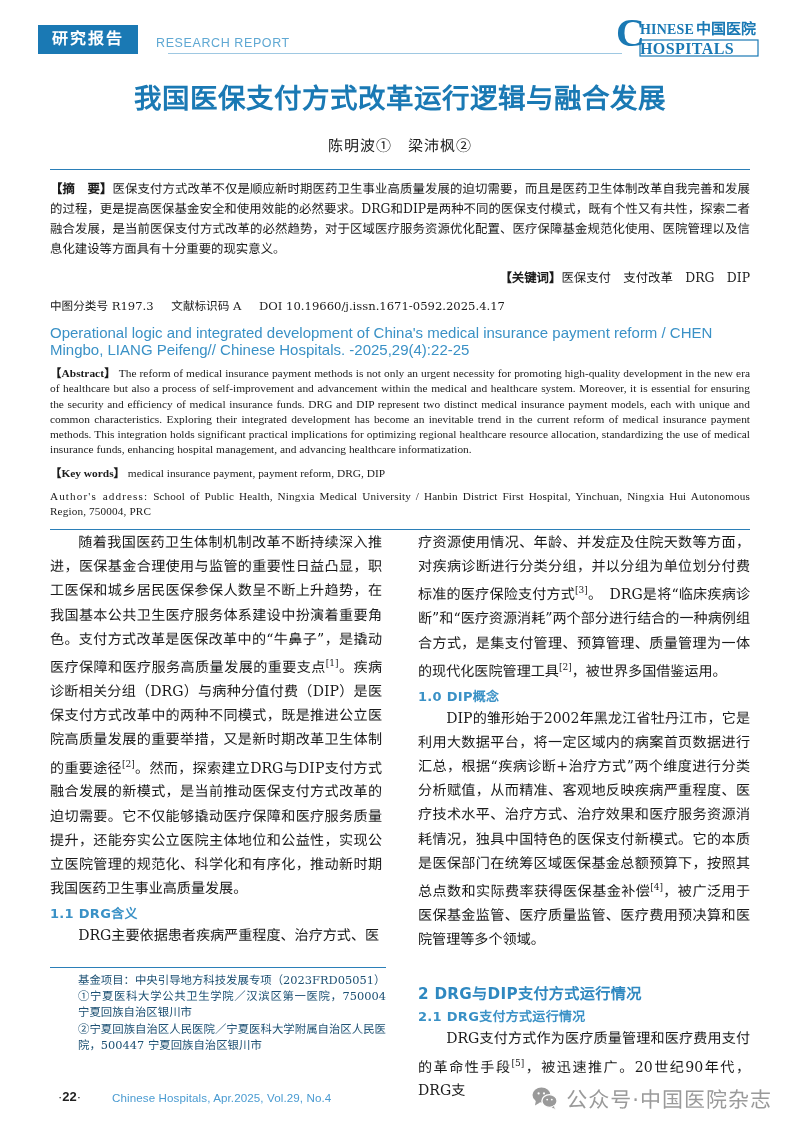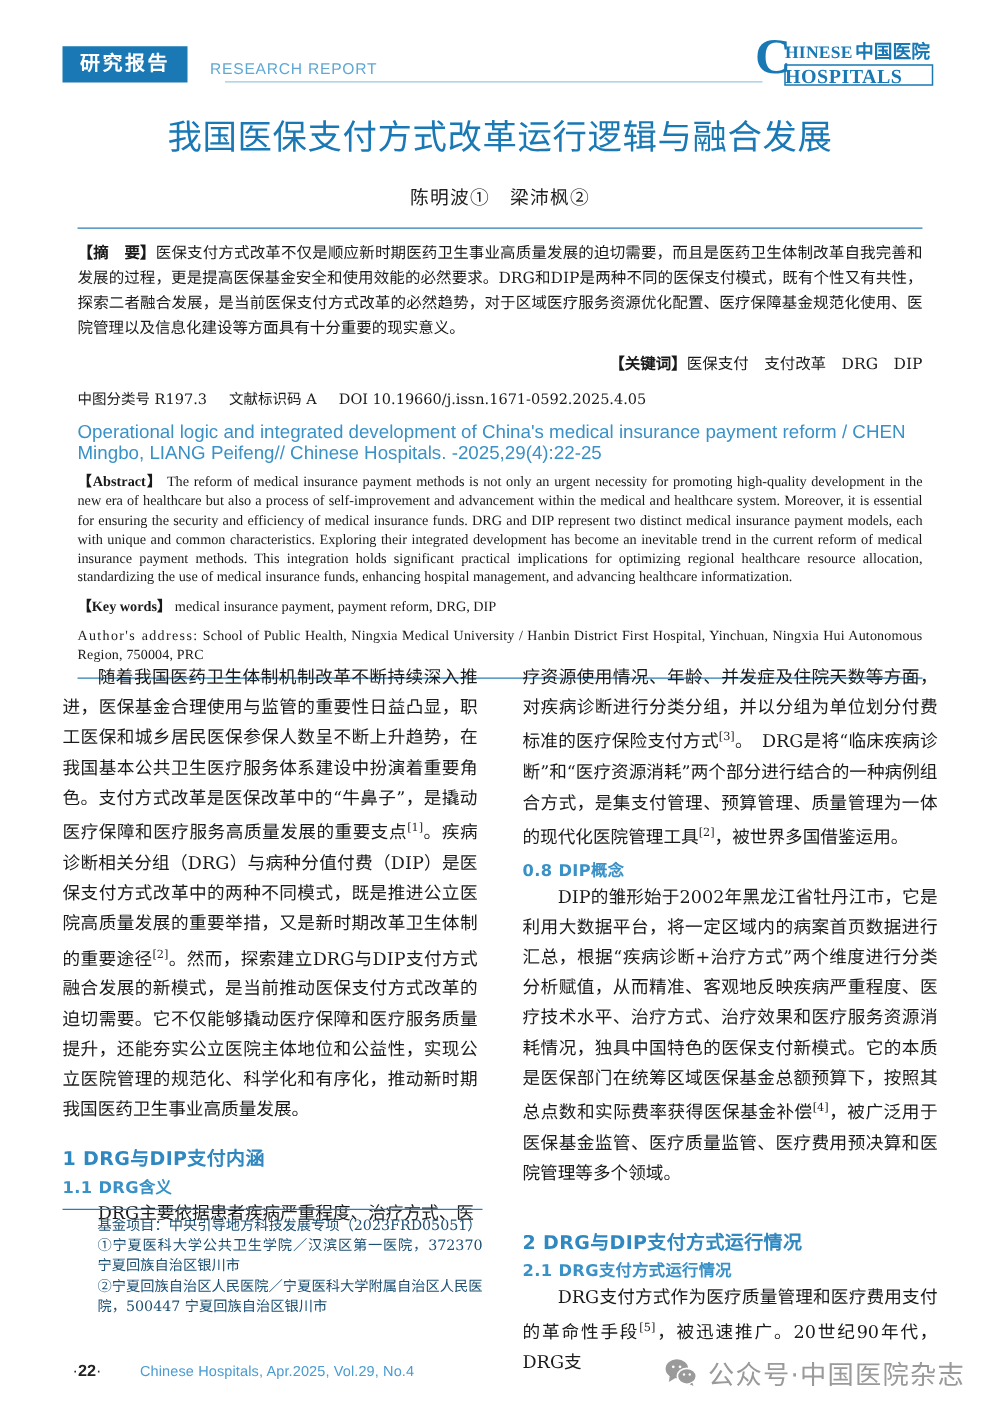--- a/index.html
+++ b/index.html
@@ -12,21 +12,21 @@
   body {
     font-family: "Liberation Serif", "DejaVu Serif", serif;
     color: #1a1a1a;
     position: relative;
     overflow: hidden;
   }
   .page {
     width: 800px;
     height: 1131px;
     position: relative;
-    padding: 12px;
+    padding: 0;
   }
 
   
   .header {
     position: relative;
     height: 62px;
     padding-top: 20px;
   }
   .header-bar-row {
     display: flex;
@@ -70,21 +70,21 @@
     width: 160px;
     height: 48px;
   }
   .brand svg { display: block; }
 
   
   .title {
     text-align: center;
     color: #1a79b4;
     font-family: "DejaVu Sans", "Liberation Sans", sans-serif;
-    font-weight: normal;
+    font-weight: bold;
     font-size: 27.5px;
     letter-spacing: 0.5px;
     margin-top: 18px;
     line-height: 36px;
   }
   .authors {
     text-align: center;
     font-family: "Liberation Serif", serif;
     font-size: 15px;
     color: #222;
@@ -294,21 +294,21 @@
     <div class="cn-keywords">
       <span class="lbl">【关键词】</span><span>医保支付　支付改革　DRG　DIP</span>
     </div>
 
     <div class="clsline">
       <span>中图分类号</span>
       <span>R197.3</span><span class="sp"></span>
       <span>文献标识码</span>
       <span>A</span><span class="sp"></span>
       <span>DOI</span>
-      <span>10.19660/j.issn.1671-0592.2025.4.05</span>
+      <span>10.19660/j.issn.1671-0592.2025.4.17</span>
     </div>
 
     <div class="en-title">Operational logic and integrated development of China's medical insurance payment reform / CHEN Mingbo, LIANG Peifeng// Chinese Hospitals. -2025,29(4):22-25</div>
 
     <div class="en-abstract">
       <span class="lbl">【Abstract】</span>
       <span>The reform of medical insurance payment methods is not only an urgent necessity for promoting high-quality development in the new era of healthcare but also a process of self-improvement and advancement within the medical and healthcare system. Moreover, it is essential for ensuring the security and efficiency of medical insurance funds. DRG and DIP represent two distinct medical insurance payment models, each with unique and common characteristics. Exploring their integrated development has become an inevitable trend in the current reform of medical insurance payment methods. This integration holds significant practical implications for optimizing regional healthcare resource allocation, standardizing the use of medical insurance funds, enhancing hospital management, and advancing healthcare informatization.</span>
     </div>
 
     <div class="en-keywords">
@@ -321,42 +321,41 @@
       <span>School of Public Health, Ningxia Medical University / Hanbin District First Hospital, Yinchuan, Ningxia Hui Autonomous Region, 750004, PRC</span>
     </div>
 
   </div>
 
   <div class="columns">
 
     <div class="col">
       <p class="para"><span>随着我国医药卫生体制机制改革不断持续深入推进，医保基金合理使用与监管的重要性日益凸显，职工医保和城乡居民医保参保人数呈不断上升趋势，在我国基本公共卫生医疗服务体系建设中扮演着重要角色。支付方式改革是医保改革中的“牛鼻子”，是撬动医疗保障和医疗服务高质量发展的重要支点</span><sup>[1]</sup><span>。疾病诊断相关分组（DRG）与病种分值付费（DIP）是医保支付方式改革中的两种不同模式，既是推进公立医院高质量发展的重要举措，又是新时期改革卫生体制的重要途径</span><sup>[2]</sup><span>。然而，探索建立DRG与DIP支付方式融合发展的新模式，是当前推动医保支付方式改革的迫切需要。它不仅能够撬动医疗保障和医疗服务质量提升，还能夯实公立医院主体地位和公益性，实现公立医院管理的规范化、科学化和有序化，推动新时期我国医药卫生事业高质量发展。</span></p>
 
-      <div class="h1">1  DRG与DIP支付内涵</div>
       <div class="h2">1.1  DRG含义</div>
       <p class="para">DRG主要依据患者疾病严重程度、治疗方式、医</p>
     </div>
 
     <div class="col">
       <p class="para" style="text-indent:0;"><span>疗资源使用情况、年龄、并发症及住院天数等方面，对疾病诊断进行分类分组，并以分组为单位划分付费标准的医疗保险支付方式</span><sup>[3]</sup><span>。　DRG是将“临床疾病诊断”和“医疗资源消耗”两个部分进行结合的一种病例组合方式，是集支付管理、预算管理、质量管理为一体的现代化医院管理工具</span><sup>[2]</sup><span>，被世界多国借鉴运用。</span></p>
 
-      <div class="h2">0.8  DIP概念</div>
+      <div class="h2">1.0  DIP概念</div>
       <p class="para"><span>DIP的雏形始于2002年黑龙江省牡丹江市，它是利用大数据平台，将一定区域内的病案首页数据进行汇总，根据“疾病诊断+治疗方式”两个维度进行分类分析赋值，从而精准、客观地反映疾病严重程度、医疗技术水平、治疗方式、治疗效果和医疗服务资源消耗情况，独具中国特色的医保支付新模式。它的本质是医保部门在统筹区域医保基金总额预算下，按照其总点数和实际费率获得医保基金补偿</span><sup>[4]</sup><span>，被广泛用于医保基金监管、医疗质量监管、医疗费用预决算和医院管理等多个领域。</span></p>
 
       <div class="gap"></div>
       <div class="h1">2  DRG与DIP支付方式运行情况</div>
       <div class="h2">2.1  DRG支付方式运行情况</div>
       <p class="para"><span>DRG支付方式作为医疗质量管理和医疗费用支付的革命性手段</span><sup>[5]</sup><span>，被迅速推广。20世纪90年代，DRG支</span></p>
     </div>
 
   </div>
 
   <div class="footnote">
     <p><span>基金项目：</span><span>中央引导地方科技发展专项（2023FRD05051）</span></p>
-    <p>①宁夏医科大学公共卫生学院／汉滨区第一医院，372370  宁夏回族自治区银川市</p>
+    <p>①宁夏医科大学公共卫生学院／汉滨区第一医院，750004  宁夏回族自治区银川市</p>
     <p>②宁夏回族自治区人民医院／宁夏医科大学附属自治区人民医院，500447  宁夏回族自治区银川市</p>
   </div>
 
   <div class="footer">
     <div class="pagenum"><span class="dot">·</span><span>22</span><span class="dot">·</span></div>
     <div class="journal-line">Chinese Hospitals, Apr.2025, Vol.29, No.4</div>
     <div class="wechat">
       <svg class="wechat-icon" viewBox="0 0 26 24">
         <ellipse cx="9.5" cy="9" rx="9" ry="7.6" fill="#9a9a9a"></ellipse>
         <polygon points="4,14 3,19.5 8,16.5" fill="#9a9a9a"></polygon>

